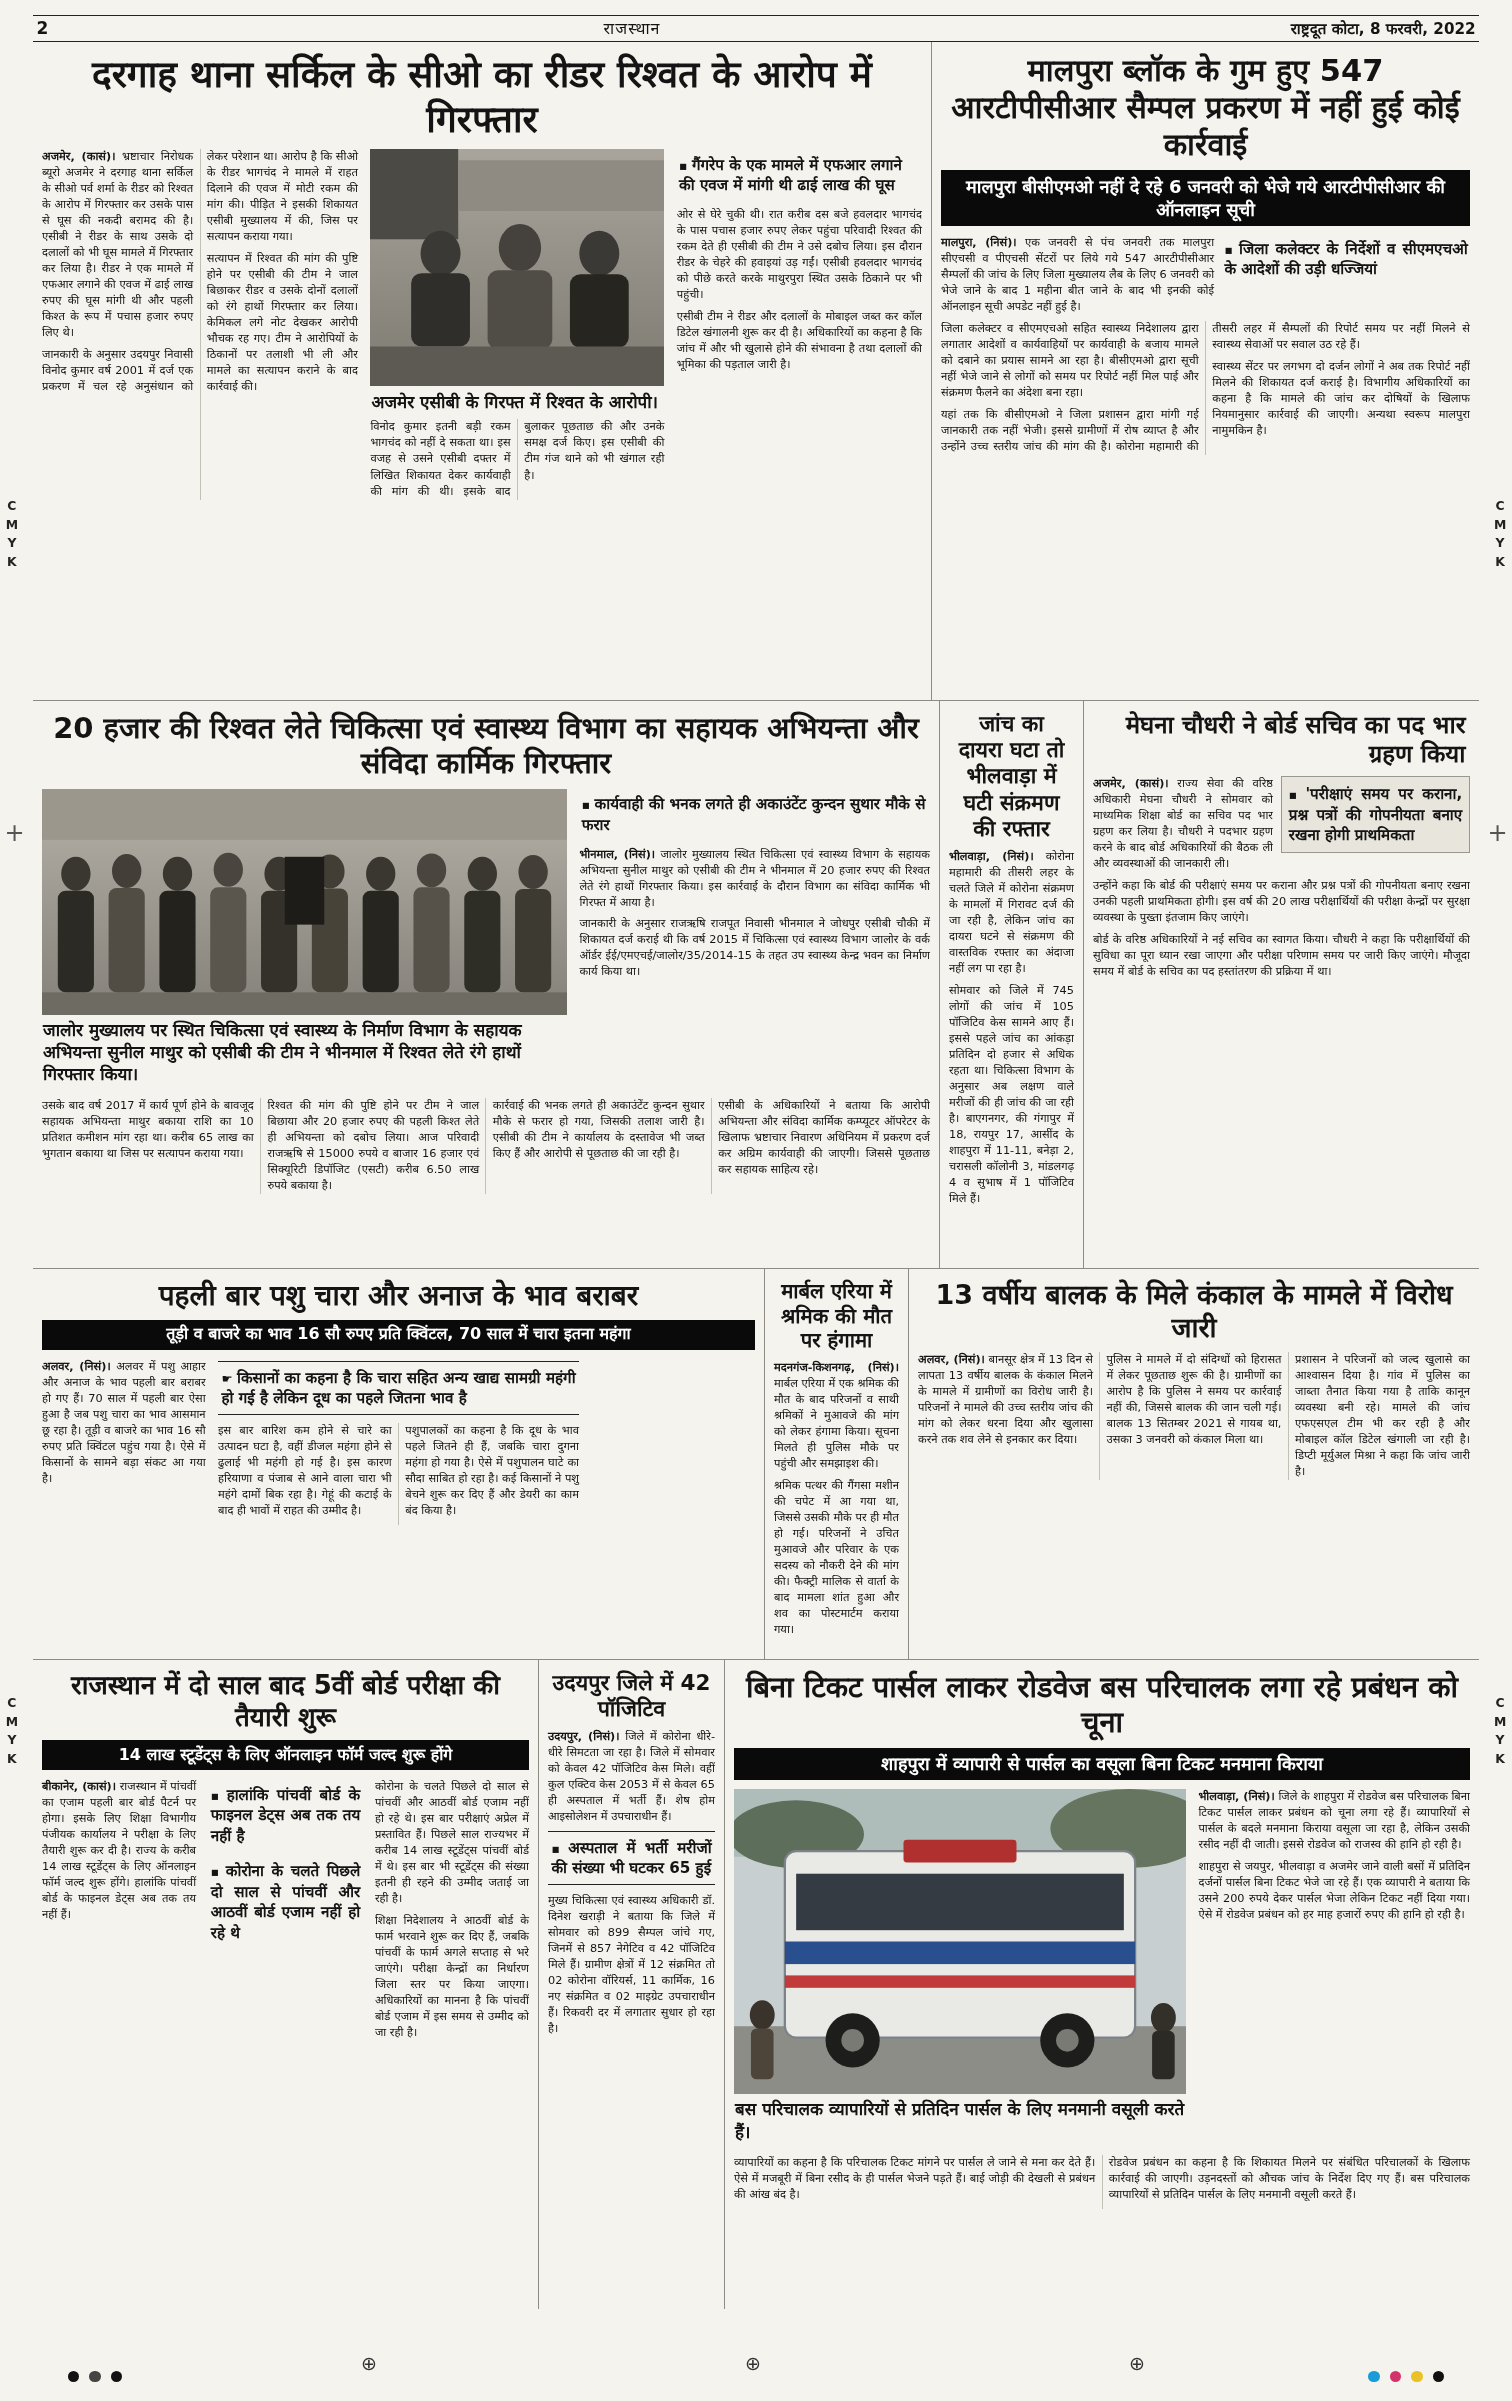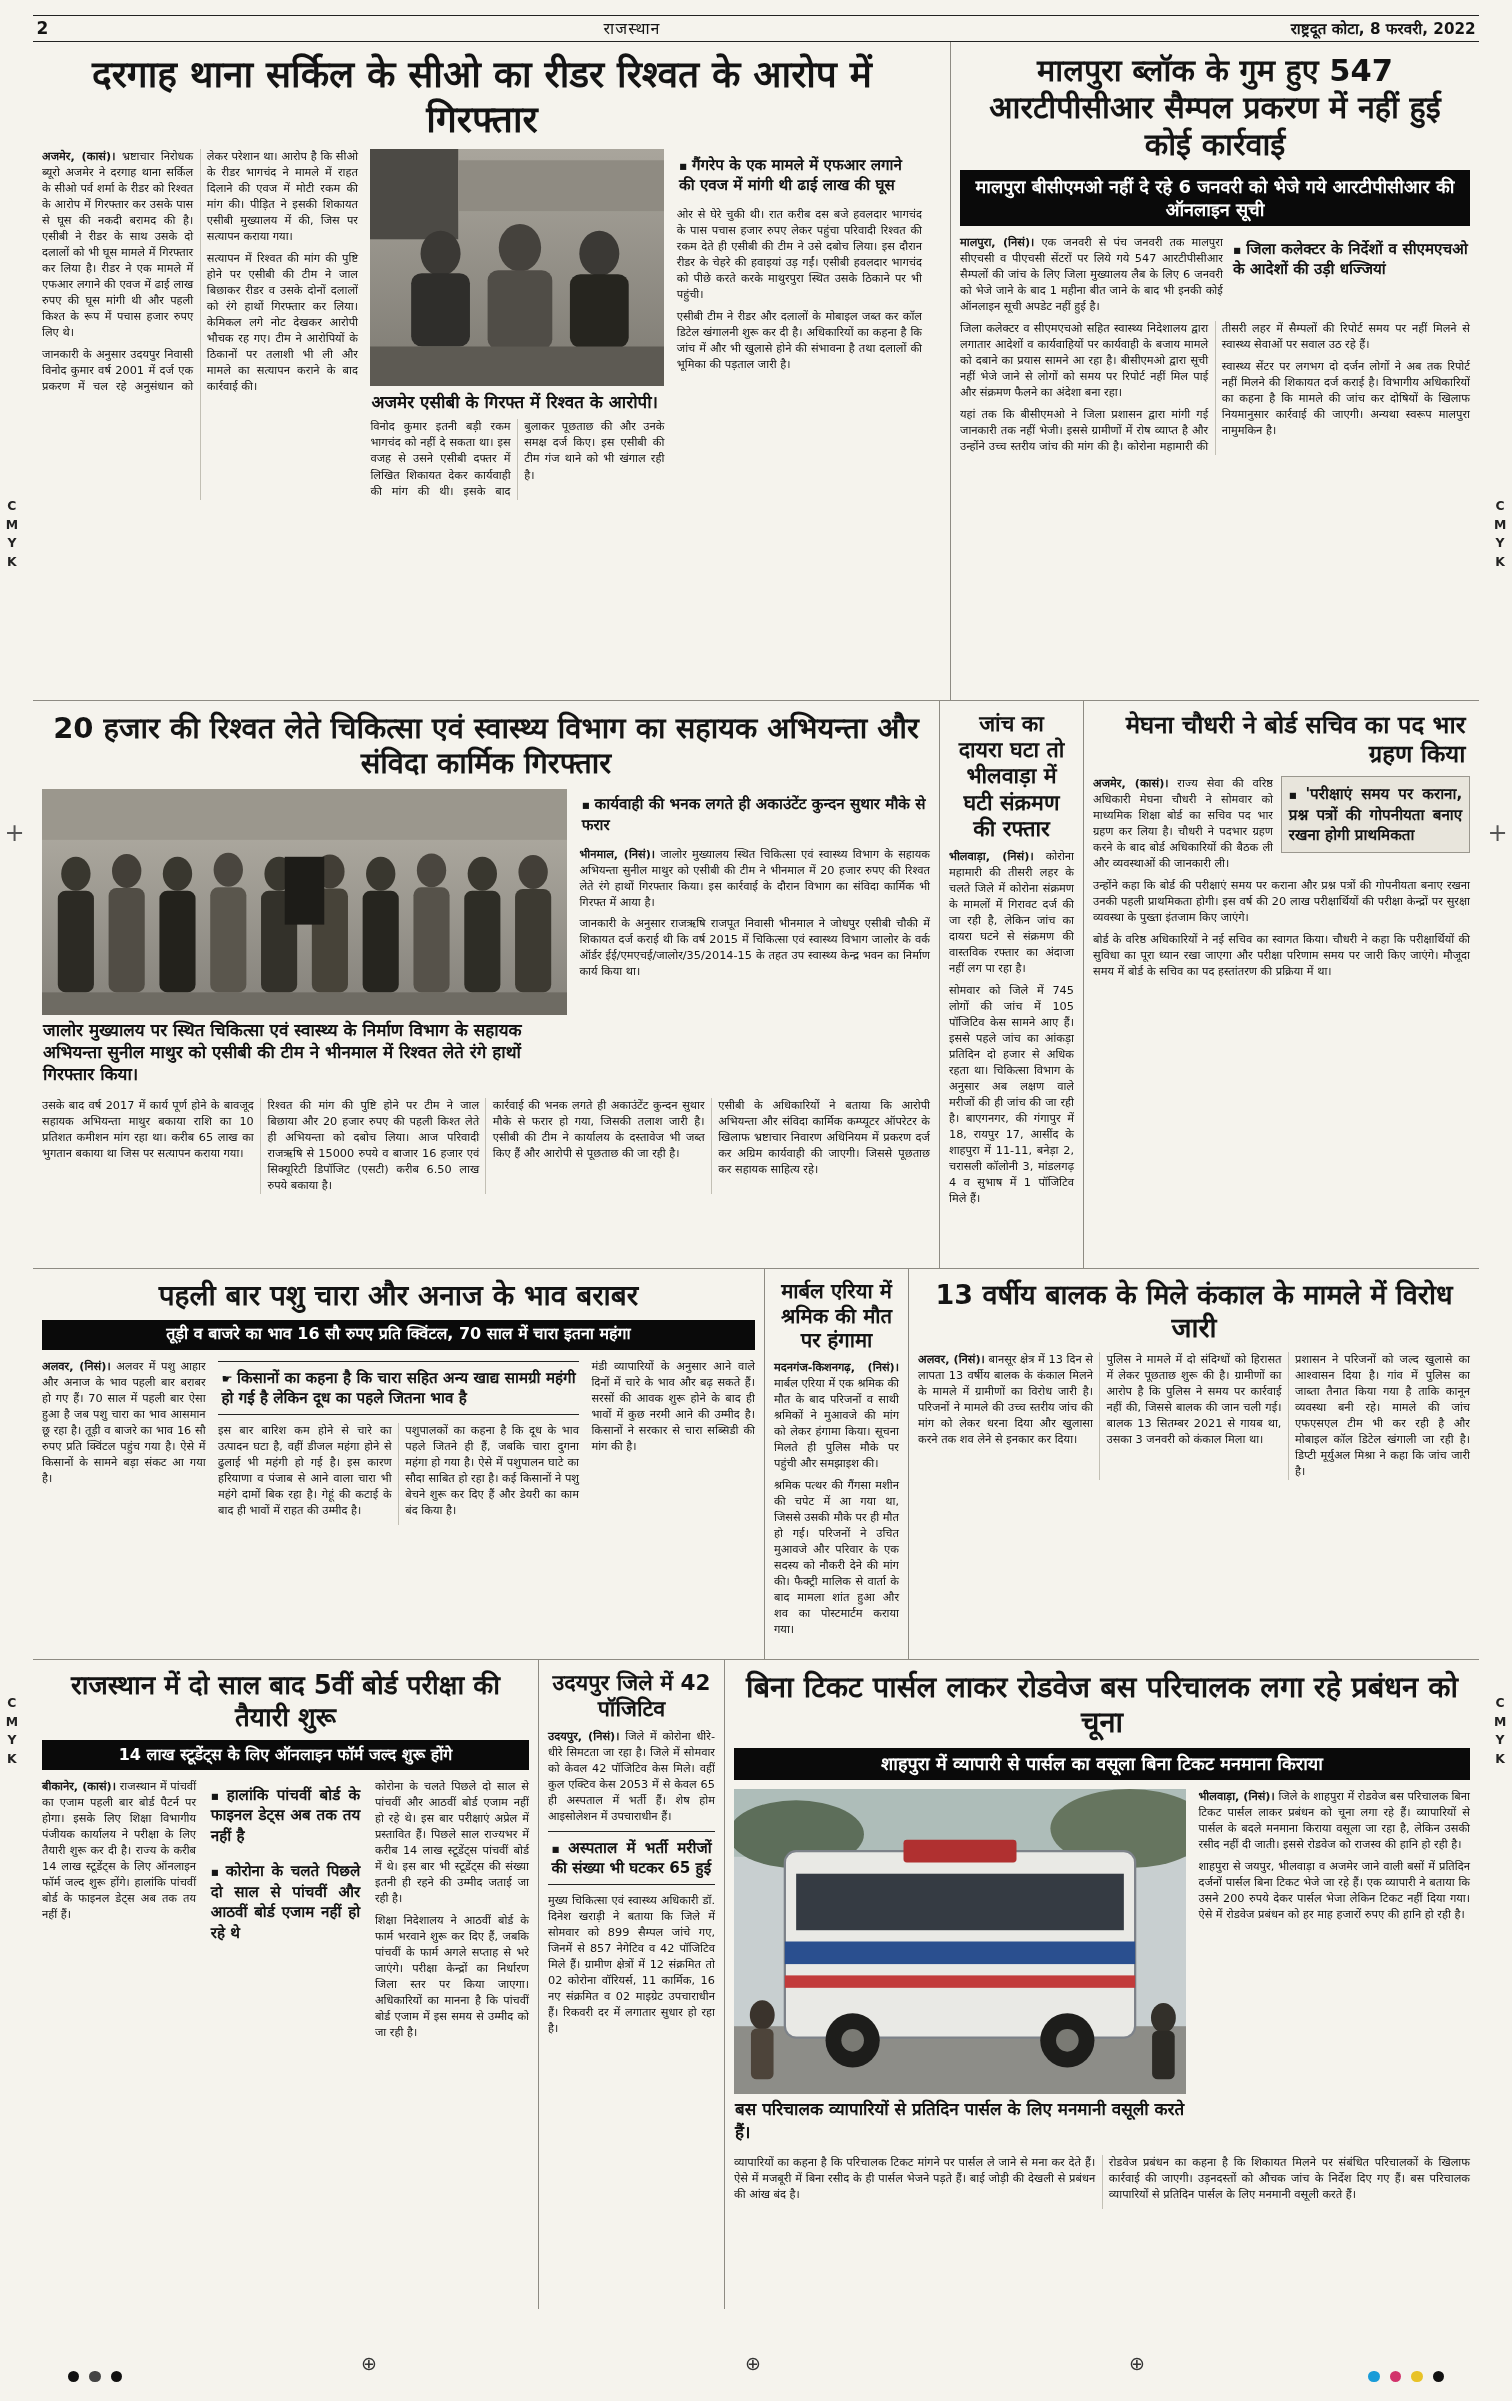--- a/index.html
+++ b/index.html
@@ -39,21 +39,21 @@
   .cols3{columns:3;column-gap:13.6px;column-rule:0.6px solid #c2bfb4;}
   .cols4{columns:4;column-gap:13.6px;column-rule:0.6px solid #c2bfb4;}
   .pbox{font-weight:bold;font-size:15.2px;line-height:1.35;margin:2.3px 0 8px;padding:3.4px 2.3px;}
   .pbox .sq{font-size:12.4px;margin-right:4.5px;}
   .pbox.ruled{border-top:1.7px solid #222;border-bottom:1.7px solid #222;padding:5.6px 3.4px;}
   .pbox.shaded{background:#e8e5dc;border:0.6px solid #9a978e;padding:6.8px;}
   figure{margin:0;}
   figcaption{font-weight:bold;font-size:17px;margin:4.5px 1.1px 6.8px;line-height:1.3;}
   .photo{width:100%;display:block;background:#b9b6ae;}
   
-  .row1{grid-template-columns:898px 1fr;min-height:658px;gap:19px;}
+  .row1{grid-template-columns:898px 1fr;min-height:658px;}
   .row2{grid-template-columns:906px 144px 1fr;min-height:567px;}
   .row3{grid-template-columns:731px 144px 1fr;min-height:390px;}
   .row4{grid-template-columns:505px 186px 1fr;min-height:649px;}
   
   .a-grid{display:grid;grid-template-columns:316px 294px 1fr;column-gap:12.4px;}
   
   .c-grid{display:grid;grid-template-columns:525px 1fr;column-gap:12.4px;}
   
   .f-grid{display:grid;grid-template-columns:1fr 361px 1fr;column-gap:12.4px;}
   
@@ -224,23 +224,20 @@
         <div>
           <p><span class="dateline">अलवर, (निसं)।</span> <span>अलवर में पशु आहार और अनाज के भाव पहली बार बराबर हो गए हैं। 70 साल में पहली बार ऐसा हुआ है जब पशु चारा का भाव आसमान छू रहा है। तूड़ी व बाजरे का भाव 16 सौ रुपए प्रति क्विंटल पहुंच गया है। ऐसे में किसानों के सामने बड़ा संकट आ गया है।</span></p>
         </div>
         <div>
           <div class="pbox ruled"><span class="sq">☛</span><span>किसानों का कहना है कि चारा सहित अन्य खाद्य सामग्री महंगी हो गई है लेकिन दूध का पहले जितना भाव है</span></div>
           <div class="cols2">
             <p>इस बार बारिश कम होने से चारे का उत्पादन घटा है, वहीं डीजल महंगा होने से ढुलाई भी महंगी हो गई है। इस कारण हरियाणा व पंजाब से आने वाला चारा भी महंगे दामों बिक रहा है। गेहूं की कटाई के बाद ही भावों में राहत की उम्मीद है।</p>
             <p>पशुपालकों का कहना है कि दूध के भाव पहले जितने ही हैं, जबकि चारा दुगना महंगा हो गया है। ऐसे में पशुपालन घाटे का सौदा साबित हो रहा है। कई किसानों ने पशु बेचने शुरू कर दिए हैं और डेयरी का काम बंद किया है।</p>
           </div>
         </div>
-        <div>
-          <p>मंडी व्यापारियों के अनुसार आने वाले दिनों में चारे के भाव और बढ़ सकते हैं। सरसों की आवक शुरू होने के बाद ही भावों में कुछ नरमी आने की उम्मीद है। किसानों ने सरकार से चारा सब्सिडी की मांग की है।</p>
-        </div>
       </div>
     </article>
 
     <article class="art">
       <h1 class="hl hlG">मार्बल एरिया में श्रमिक की मौत पर हंगामा</h1>
       <div class="bodytxt">
         <p><span class="dateline">मदनगंज-किशनगढ़, (निसं)।</span> <span>मार्बल एरिया में एक श्रमिक की मौत के बाद परिजनों व साथी श्रमिकों ने मुआवजे की मांग को लेकर हंगामा किया। सूचना मिलते ही पुलिस मौके पर पहुंची और समझाइश की।</span></p>
         <p>श्रमिक पत्थर की गैंगसा मशीन की चपेट में आ गया था, जिससे उसकी मौके पर ही मौत हो गई। परिजनों ने उचित मुआवजे और परिवार के एक सदस्य को नौकरी देने की मांग की। फैक्ट्री मालिक से वार्ता के बाद मामला शांत हुआ और शव का पोस्टमार्टम कराया गया।</p>
       </div>
     </article>

